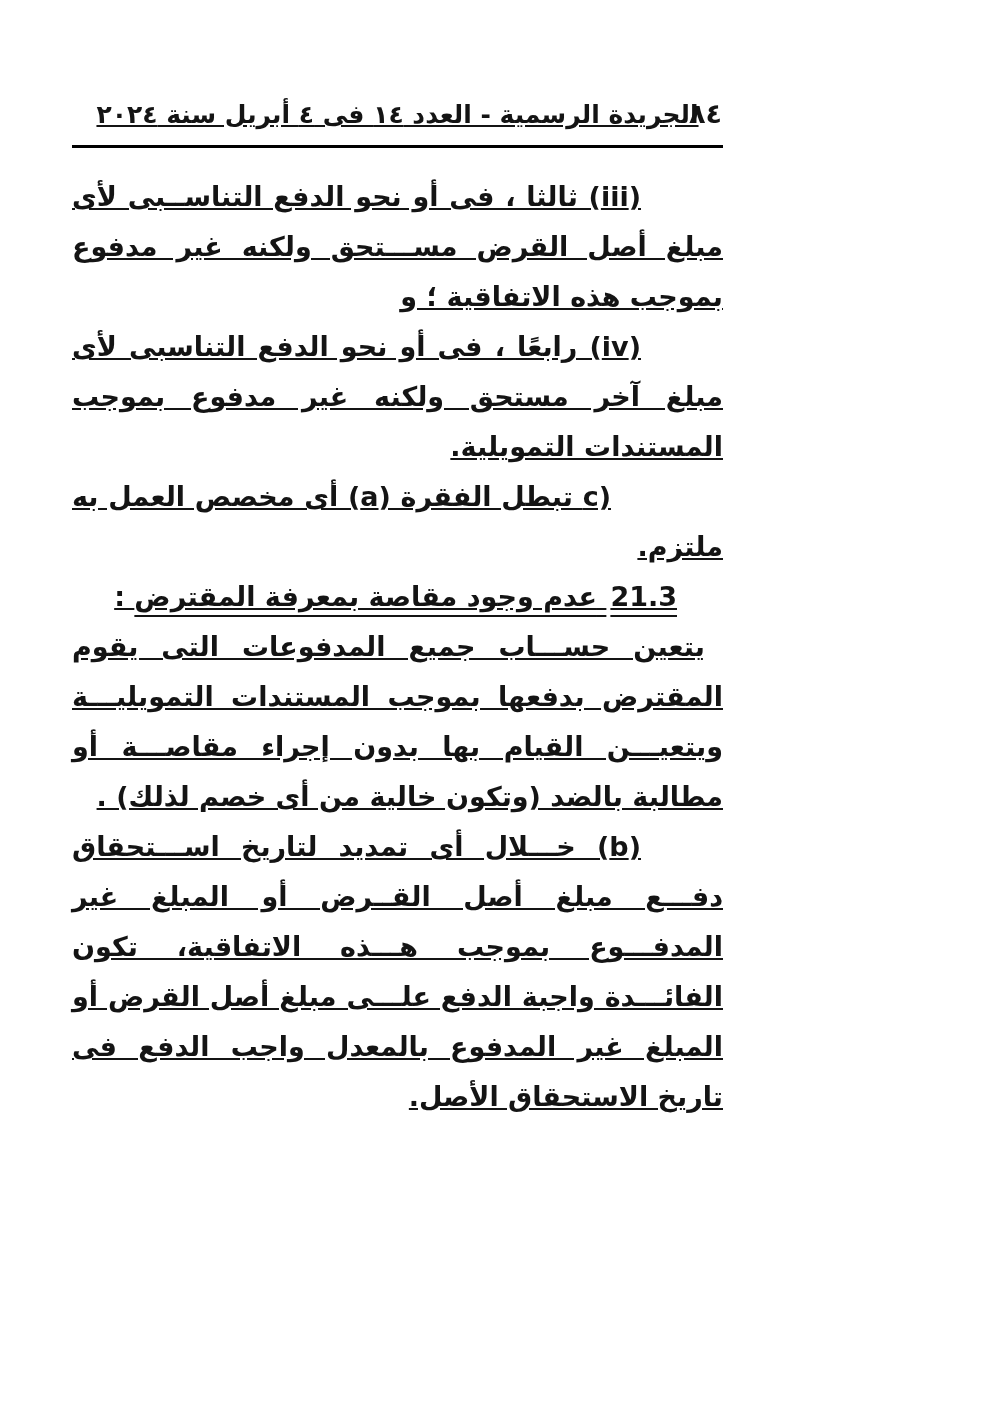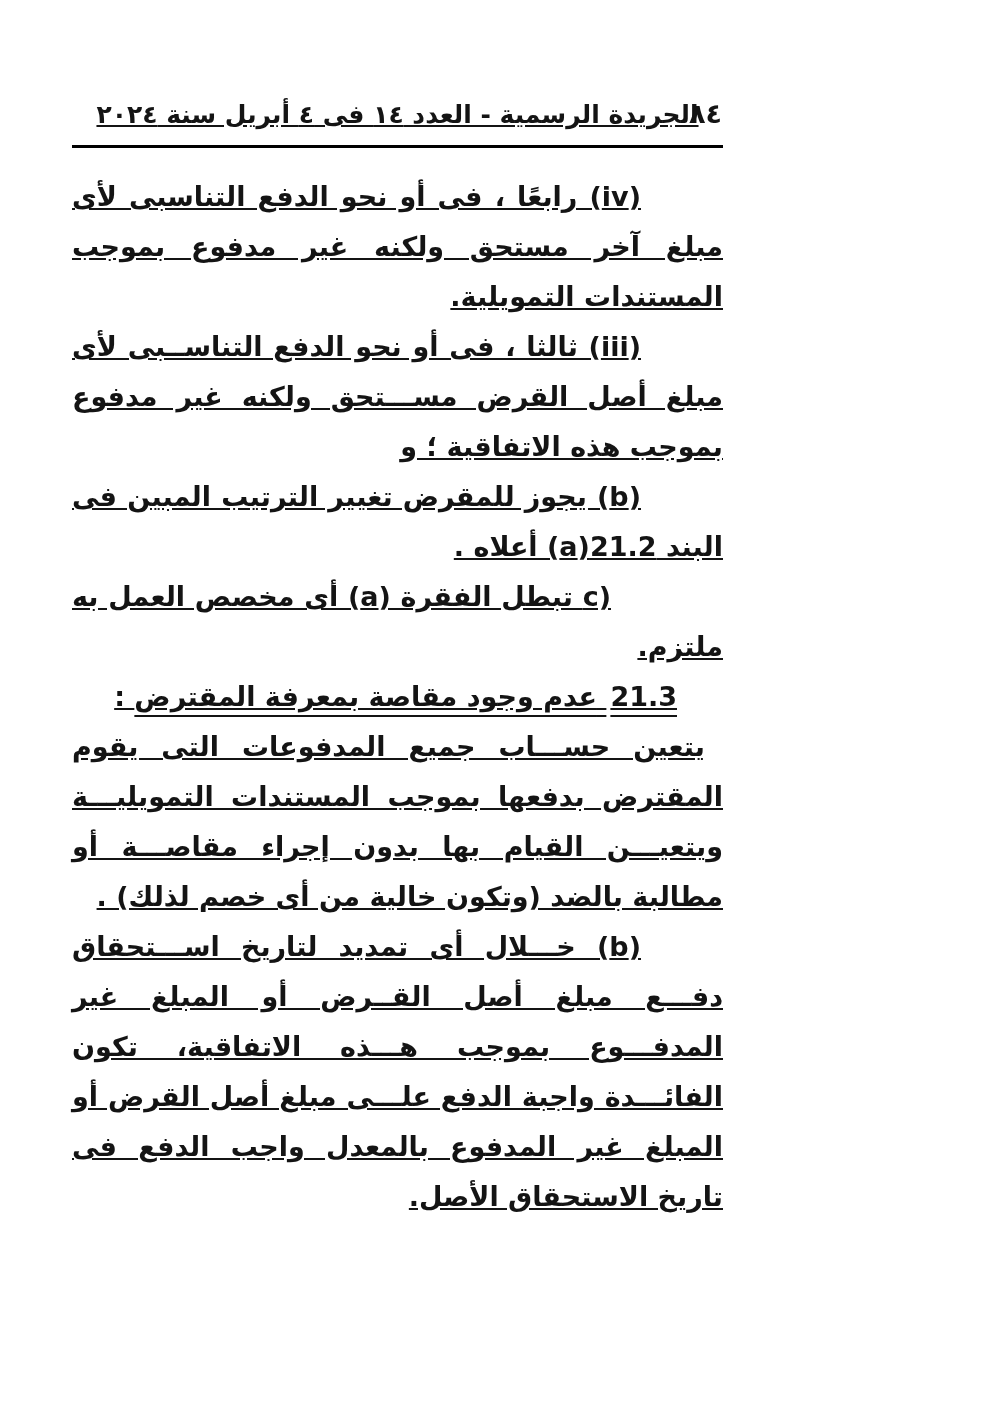--- a/index.html
+++ b/index.html
@@ -68,25 +68,24 @@
 <div class="page" dir="rtl">
 
   <header class="page-header">
     <span class="header-title">الجريدة الرسمية - العدد ١٤ فى ٤ أبريل سنة ٢٠٢٤</span>
     <span class="page-number">٨٤</span>
   </header>
 
   <main class="page-body">
 
 
+    <p class="para">(iii) ثالثا ، فى أو نحو الدفع التناســبى لأى مبلغ أصل القرض مســـتحق ولكنه غير مدفوع بموجب هذه الاتفاقية ؛ و</p>
+
     <p class="para">(iv) رابعًا ، فى أو نحو الدفع التناسبى لأى مبلغ آخر مستحق ولكنه غير مدفوع بموجب المستندات التمويلية.</p>
 
-    <p class="para">(iii) ثالثا ، فى أو نحو الدفع التناســبى لأى مبلغ أصل القرض مســـتحق ولكنه غير مدفوع بموجب هذه الاتفاقية ؛ و</p>
-
-    <p class="para">(b) يجوز للمقرض تغيير الترتيب المبين فى البند 21.2(a) أعلاه .</p>
 
     <p class="para indent-xl">c)‎ تبطل الفقرة (a) أى مخصص العمل به ملتزم.</p>
 
     <p class="heading"><span class="underlined"><span class="section-number">21.3</span> <span>عدم وجود مقاصة بمعرفة المقترض</span></span><span> :</span></p>
 
     <p class="para indent-sm">يتعين حســـاب جميع المدفوعات التى يقوم المقترض بدفعها بموجب المستندات التمويليـــة ويتعيـــن القيام بها بدون إجراء مقاصـــة أو مطالبة بالضد (وتكون خالية من أى خصم لذلك) .</p>
 
 
 
     <p class="para">(b) خـــلال أى تمديد لتاريخ اســـتحقاق دفـــع مبلغ أصل القــرض أو المبلغ غير المدفـــوع بموجب هـــذه الاتفاقية، تكون الفائـــدة واجبة الدفع علـــى مبلغ أصل القرض أو المبلغ غير المدفوع بالمعدل واجب الدفع فى تاريخ الاستحقاق الأصل.</p>

